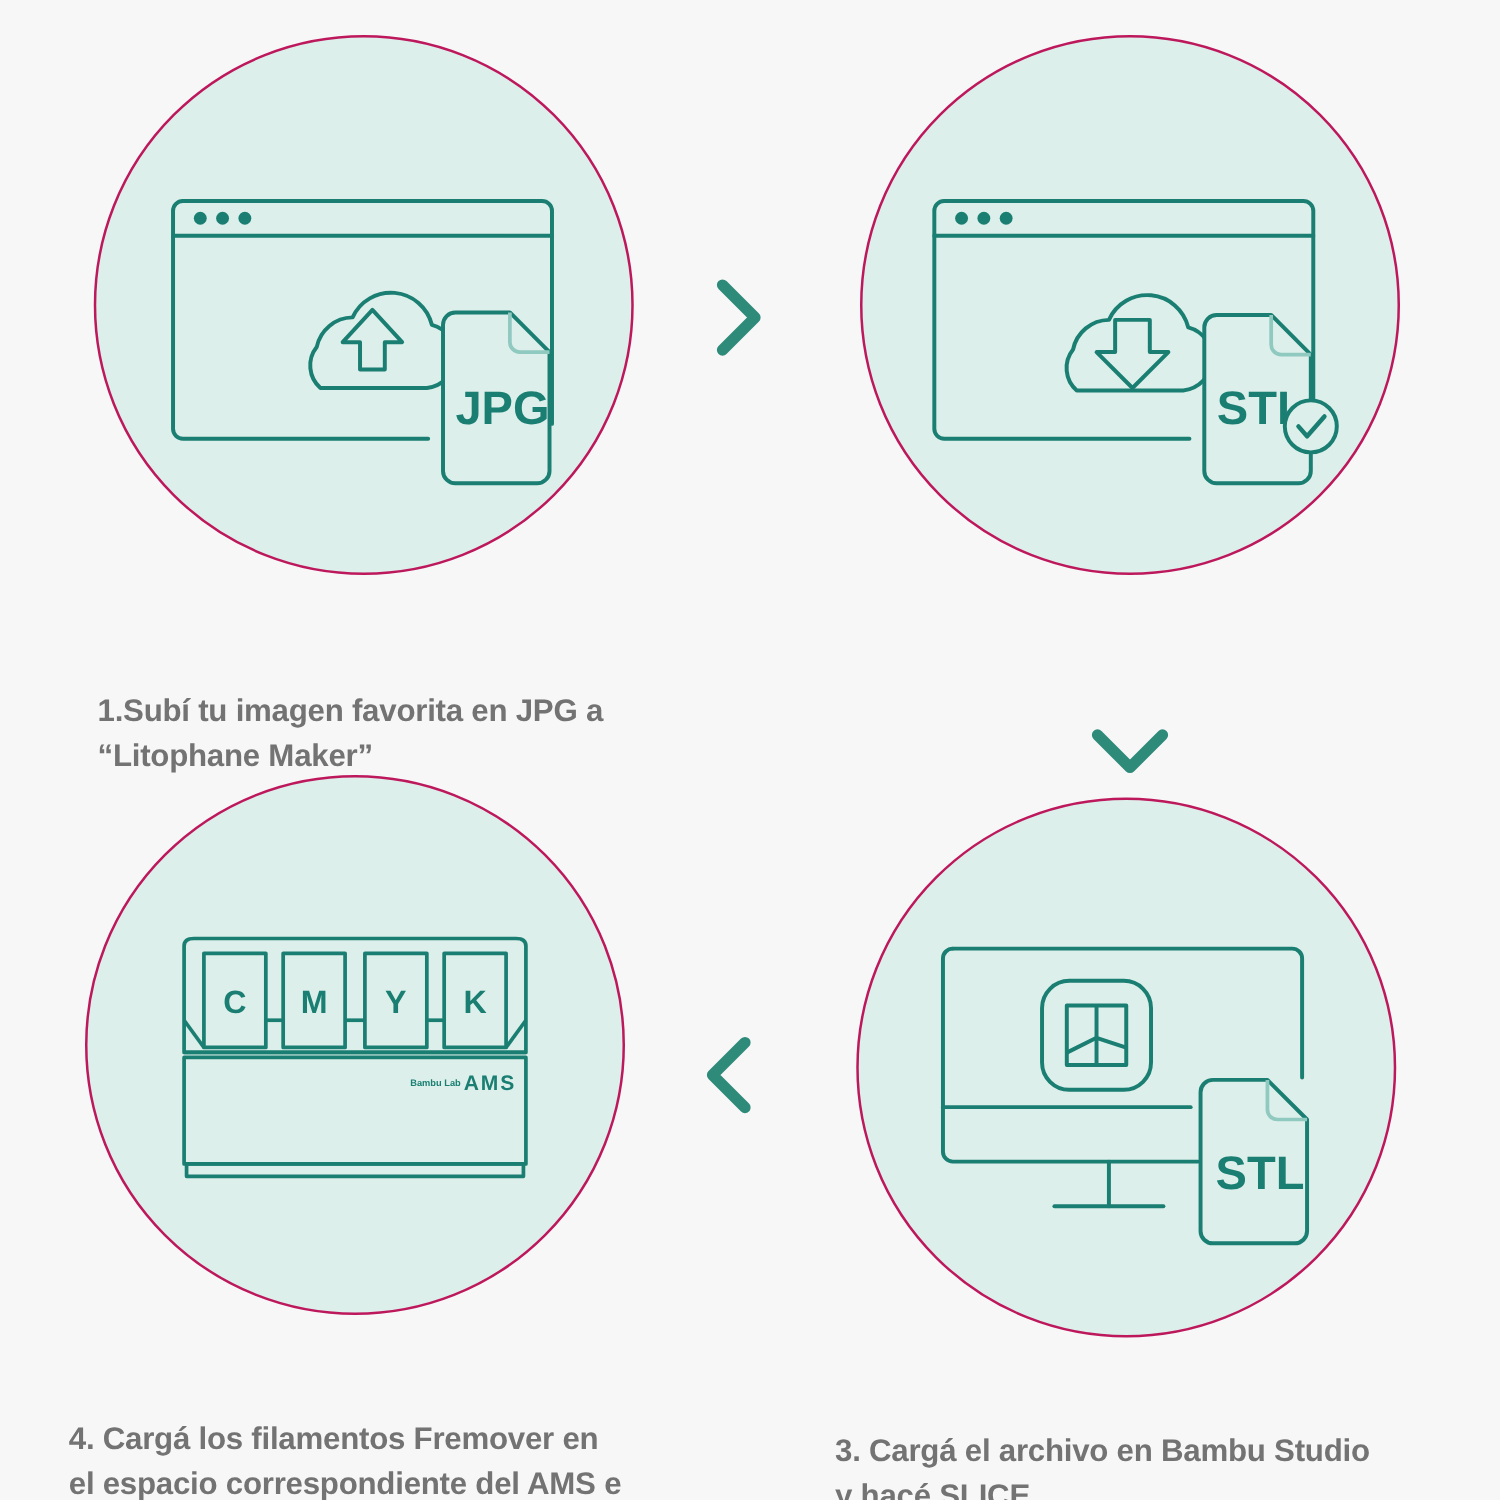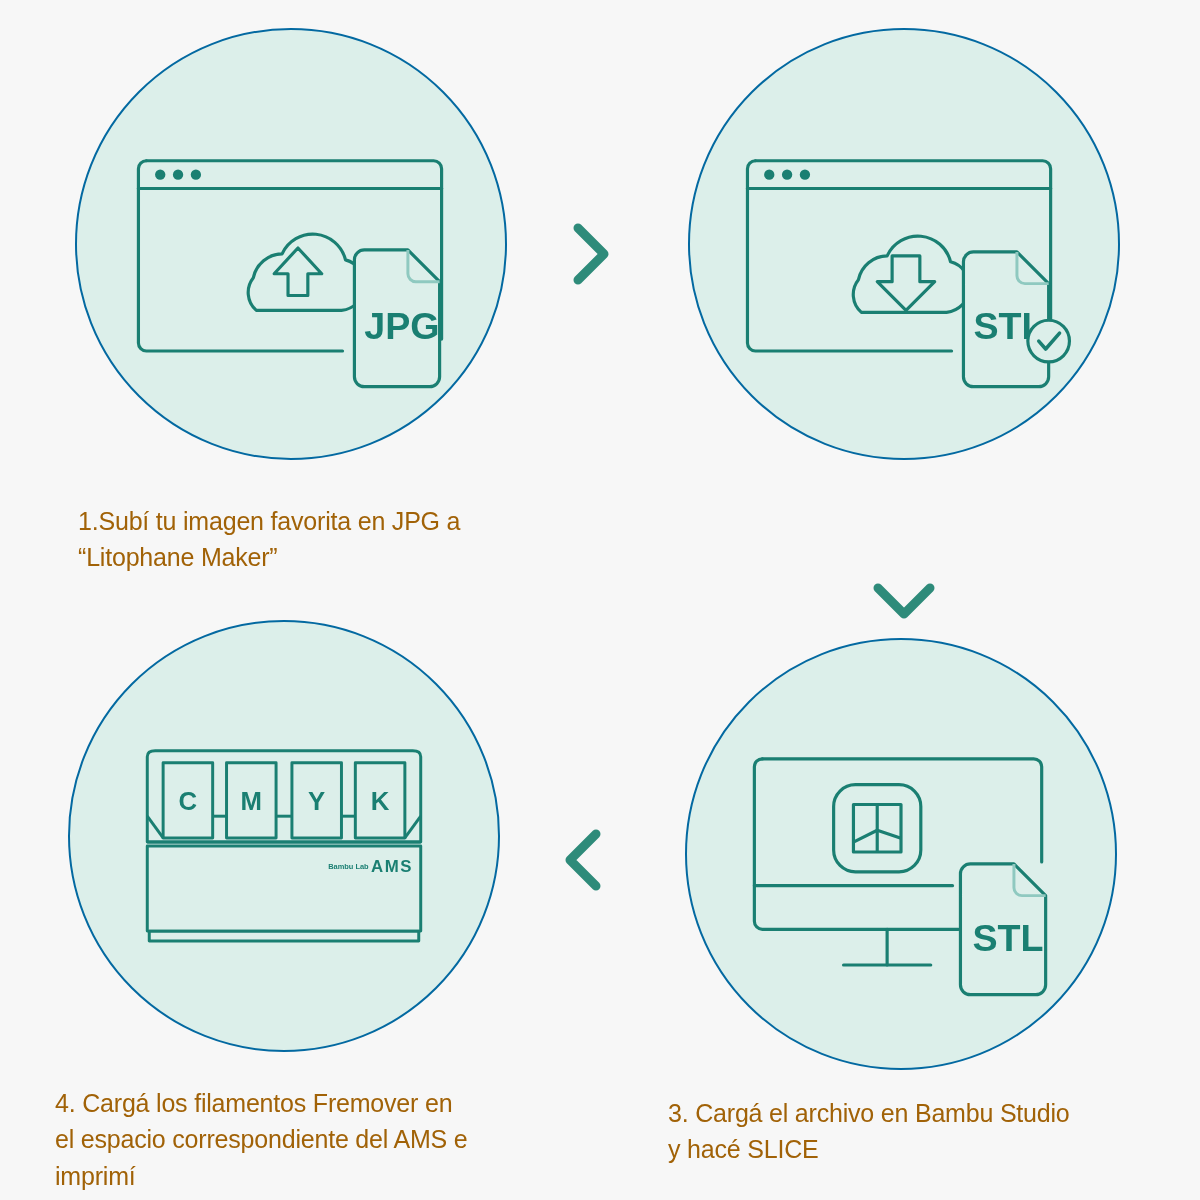--- a/index.html
+++ b/index.html
@@ -17,46 +17,47 @@
     position: relative;
     width: 1200px;
     height: 1200px;
   }
 
   
   .circle {
     position: absolute;
     border-radius: 50%;
     background: #dcefea;
-    border: 2px solid #0369a1;
+    border: 2px solid #be185d;
     box-sizing: border-box;
   }
   #circle-1 { left: 75px;  top: 28px;  width: 432px; height: 432px; }
   #circle-2 { left: 688px; top: 28px;  width: 432px; height: 432px; }
   #circle-4 { left: 68px;  top: 620px; width: 432px; height: 432px; }
   #circle-3 { left: 685px; top: 638px; width: 432px; height: 432px; }
 
   .art {
     position: absolute;
     left: 0;
     top: 0;
     width: 100%;
     height: 100%;
     overflow: visible;
   }
 
   
   .caption {
     position: absolute;
-    color: #a16207;
+    color: #737373;
     font-size: 25px;
     line-height: 1.45;
-    font-weight: 400;
+    font-weight: 700;
     letter-spacing: -0.2px;
     white-space: pre-line;
+    margin-top: 48px;
   }
   #caption-1 { left: 78px;  top: 503px;  width: 520px; }
   #caption-2 { left: 690px; top: 503px;  width: 500px; }
   #caption-4 { left: 55px;  top: 1085px; width: 520px; }
   #caption-3 { left: 668px; top: 1095px; width: 500px; }
 
   
   .chevron {
     position: absolute;
   }

